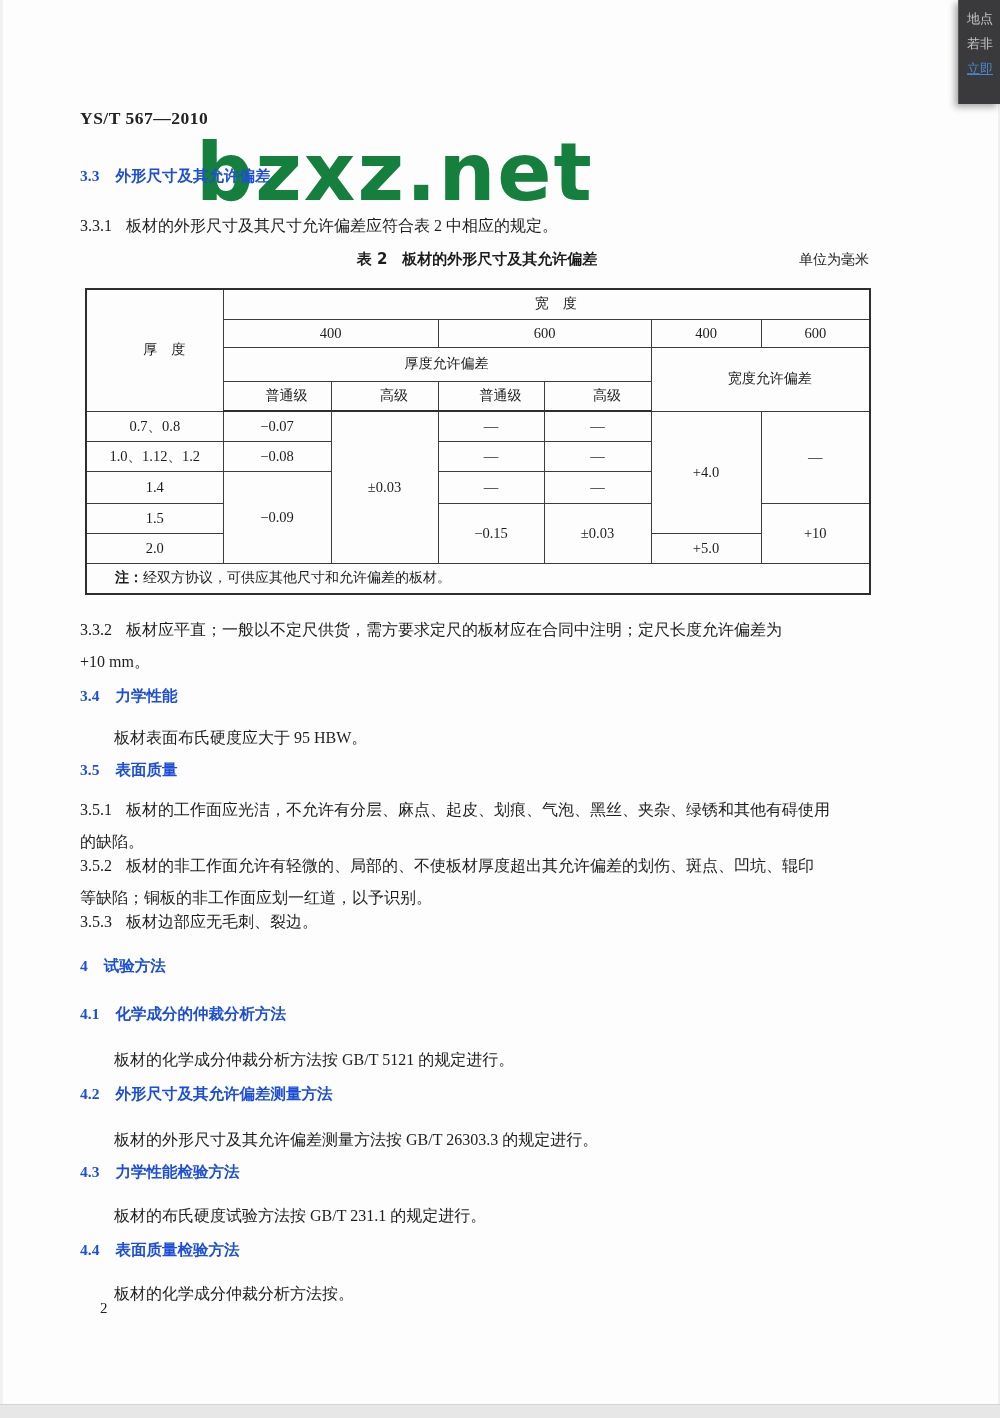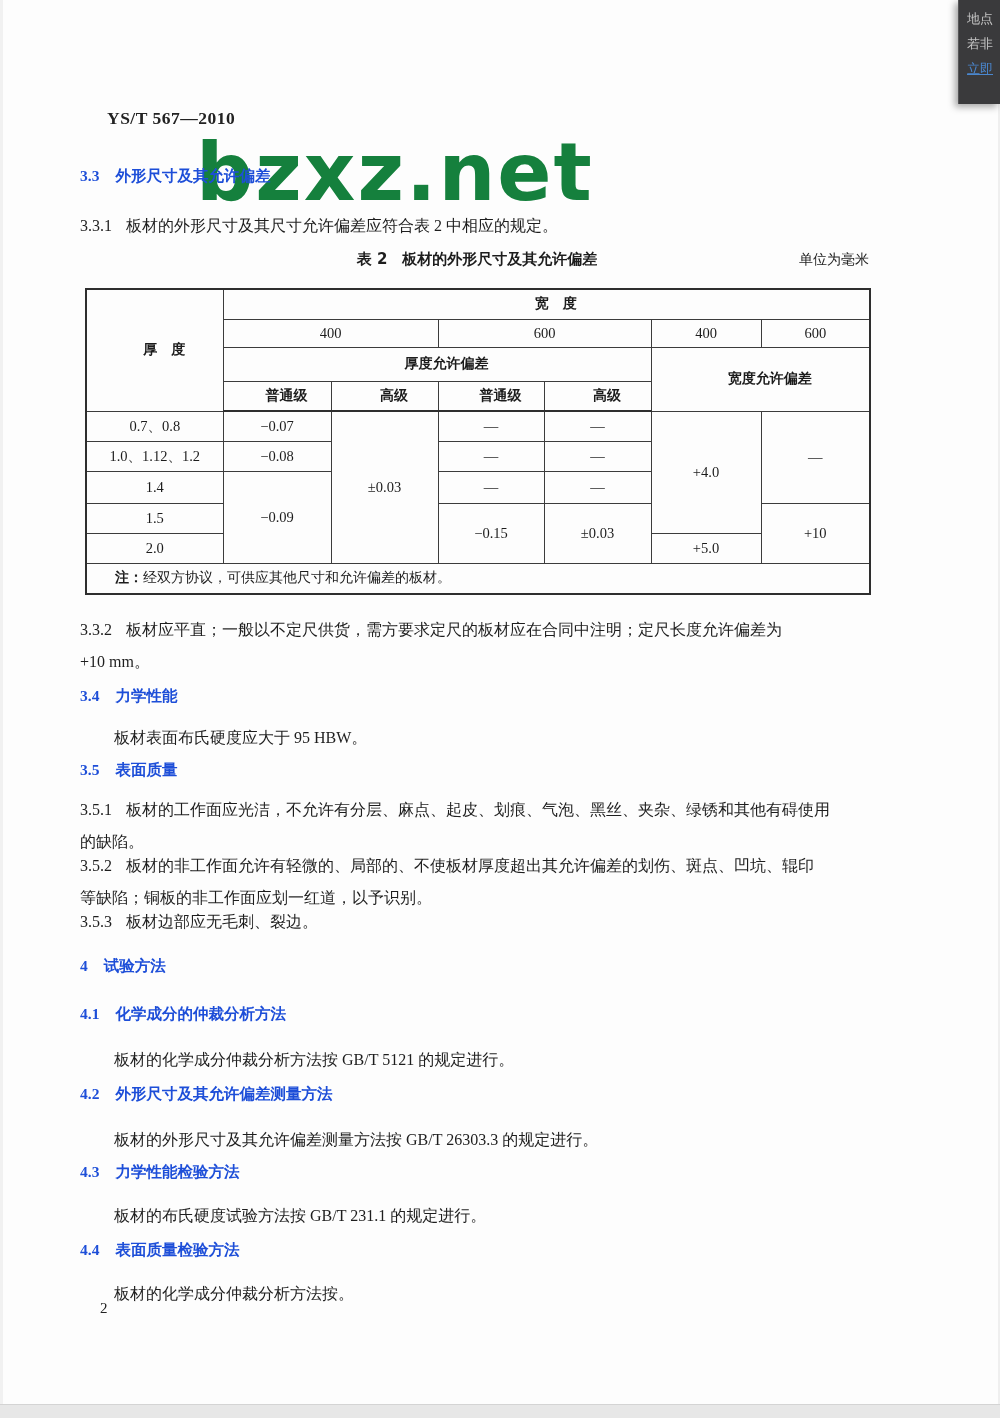--- a/index.html
+++ b/index.html
@@ -25,21 +25,21 @@
     position:absolute;right:0;top:0;width:42px;height:104px;z-index:5;
     background:#3a3a3c;border-left:1px solid #565658;
     box-shadow:-3px 3px 7px rgba(0,0,0,.35);
     font-family:"Liberation Sans","DejaVu Sans",sans-serif;
     font-size:13px;color:#c6c6c6;overflow:hidden;white-space:nowrap;
     padding:6px 0 0 8px;box-sizing:border-box;line-height:25px;
   }
   .overlay .dl{color:#4a87cf;display:inline-block;text-decoration:underline;cursor:pointer;}
   
   .abs{position:absolute;left:80px;width:804px;z-index:1;}
-  .doc-code{font-weight:bold;font-size:17.5px;letter-spacing:.5px;margin-left:27px;}
+  .doc-code{font-weight:bold;font-size:17.5px;letter-spacing:.5px;}
   .heading{
     font-family:"DejaVu Sans","Liberation Sans",sans-serif;
     font-weight:bold;font-size:15.5px;color:#1d4ed8;
   }
   .heading .num{margin-right:16px;font-family:"Liberation Serif","DejaVu Serif",serif;font-weight:bold;}
   .clause{font-size:16px;line-height:32px;color:#1e1e1e;}
   .clause .num{margin-right:14px;}
   .indent{padding-left:34px;}
   .pageno{font-size:15px;}
   
@@ -50,21 +50,21 @@
   }
   .unit{position:absolute;right:0;top:1px;font-size:14px;font-weight:normal;
     font-family:"Liberation Serif","DejaVu Serif",serif;}
   
   table.t2{
     position:absolute;left:85px;top:288px;width:784px;z-index:1;
     border-collapse:collapse;table-layout:fixed;
     border:2px solid #2e2e2e;font-size:14.5px;color:#1c1c1c;
   }
   table.t2 td{border:1px solid #3c3c3c;text-align:center;padding:0;overflow:hidden;}
-  table.t2 .hz{font-family:"DejaVu Sans","Liberation Sans",sans-serif;font-weight:bold;font-size:14px;padding-left:19px;}
+  table.t2 .hz{font-family:"DejaVu Sans","Liberation Sans",sans-serif;font-weight:normal;font-size:14px;padding-left:19px;}
   table.t2 .thick-b{border-bottom:2px solid #2e2e2e;}
   table.t2 .note-cell{text-align:left;padding-left:28px;font-size:14px;margin-left:24px;}
   table.t2 .note-cell b{font-family:"DejaVu Sans","Liberation Sans",sans-serif;}
 </style>
 </head>
 <body>
 
 <div class="canvas">
 
   <div class="watermark">bzxz.net</div>

